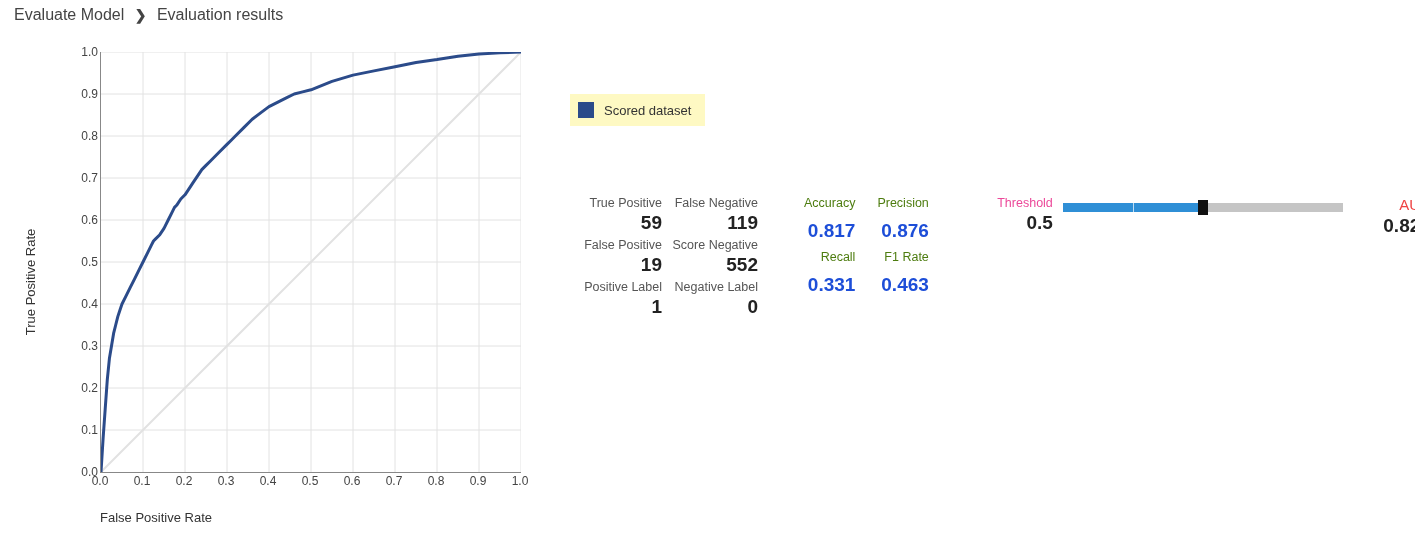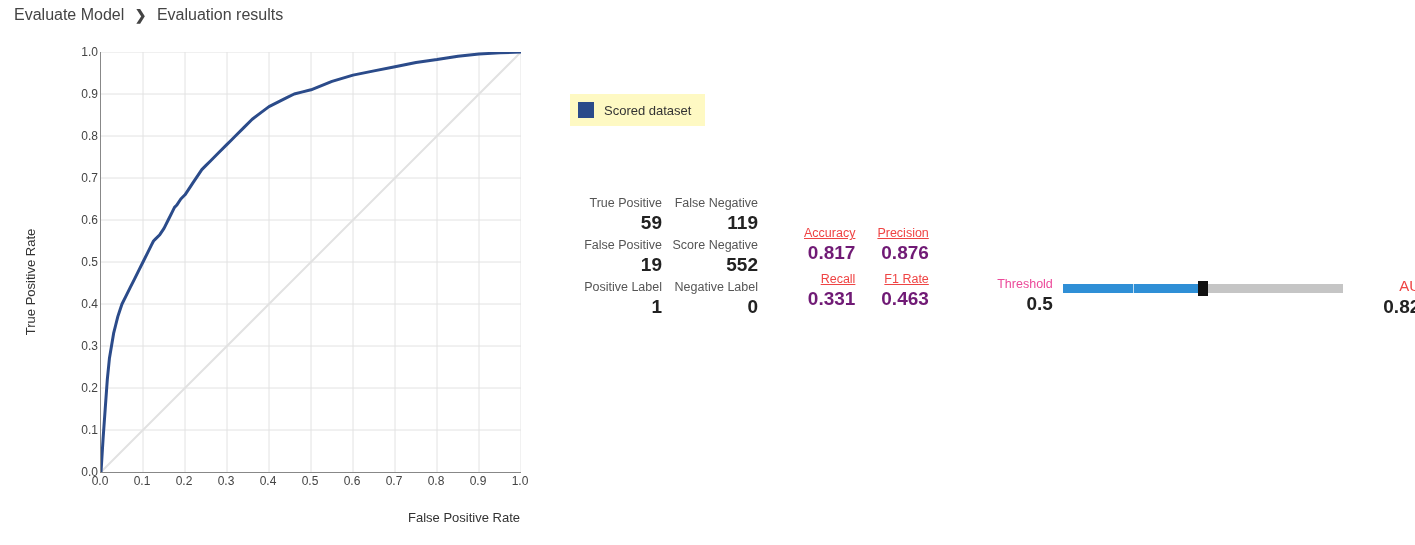--- a/index.html
+++ b/index.html
@@ -96,21 +96,21 @@
     top: 0;
     transform: translateX(-50%);
     font-size: 12px;
     color: #444;
   }
   .xlabel {
     position: absolute;
     left: 80px;
     width: 420px;
     top: 478px;
-    text-align: right;
+    text-align: left;
     font-size: 13px;
     color: #333;
   }
   
   .side {
     flex: 1;
     padding: 6px 0 0 30px;
     position: relative;
   }
   .legend {
@@ -127,21 +127,21 @@
     background: #2b4b8a;
     margin-right: 10px;
   }
   .legend .label {
     font-size: 13px;
     color: #333;
   }
   .metrics-row {
     display: flex;
     flex-direction: row;
-    align-items: flex-end;
+    align-items: flex-start;
     width: 840px;
     gap: 12px;
   }
   .cm-grid {
     display: grid;
     grid-template-columns: 92px 92px;
     column-gap: 4px;
     row-gap: 4px;
   }
   .cm-cell {
@@ -159,28 +159,27 @@
     margin-top: 2px;
   }
   .stat-col {
     width: 80px;
     text-align: right;
   }
   .stat-col + .stat-col { margin-left: 10px; }
   .stat-block { margin-bottom: 8px; }
   .stat-block .lab {
     font-size: 12.5px;
-    color: #ef4444;
-    text-decoration: underline;
+    color: #4d7c0f;
   }
   .stat-block .val {
     font-size: 19px;
     font-weight: 600;
-    color: #701a75;
-    margin-top: 2px;
+    color: #1d4ed8;
+    margin-top: 10px;
   }
   .thresh-block {
     margin-left: 42px;
     flex: 1;
     display: flex;
     flex-direction: row;
     align-items: flex-start;
   }
   .thresh-left {
     text-align: right;

